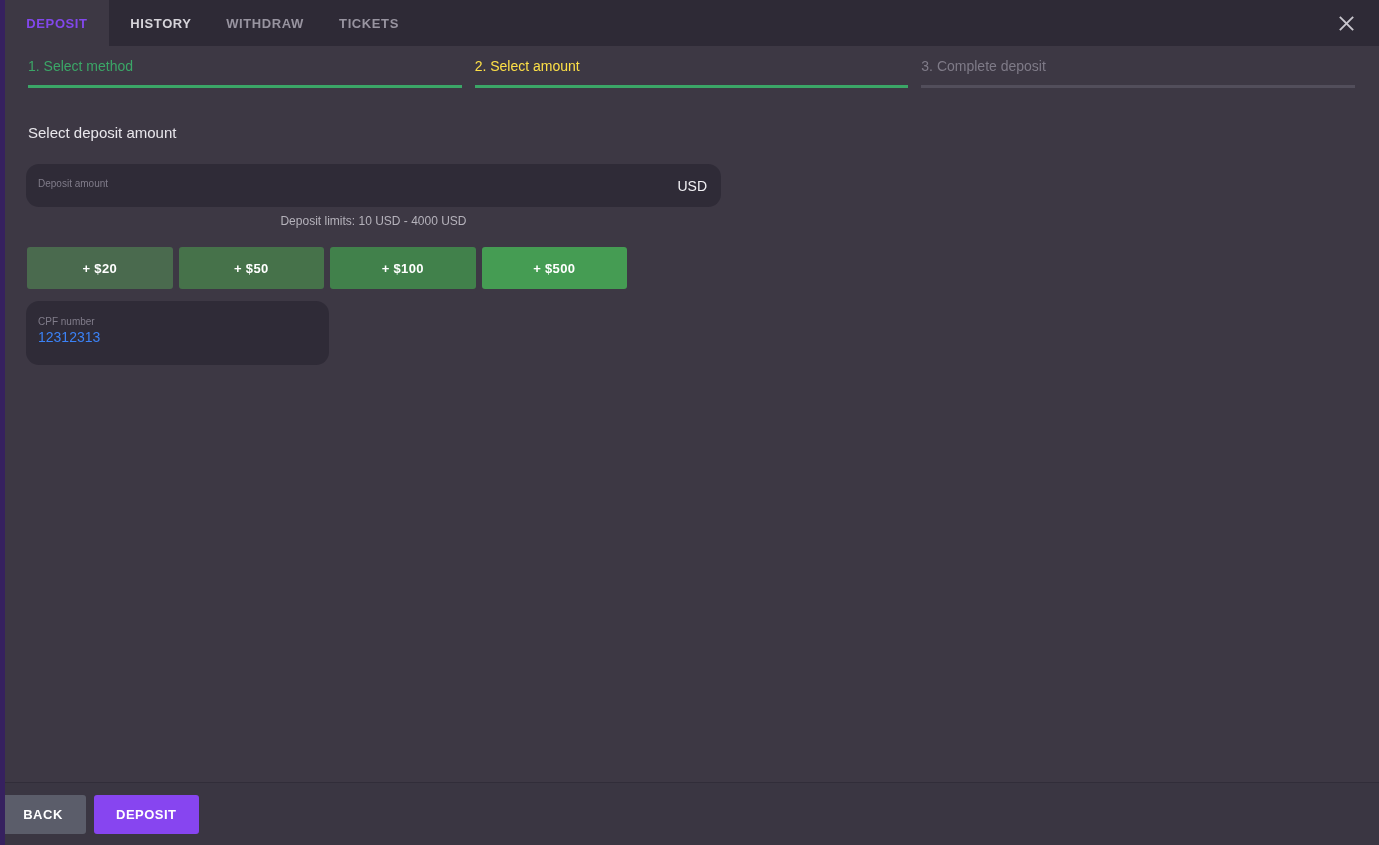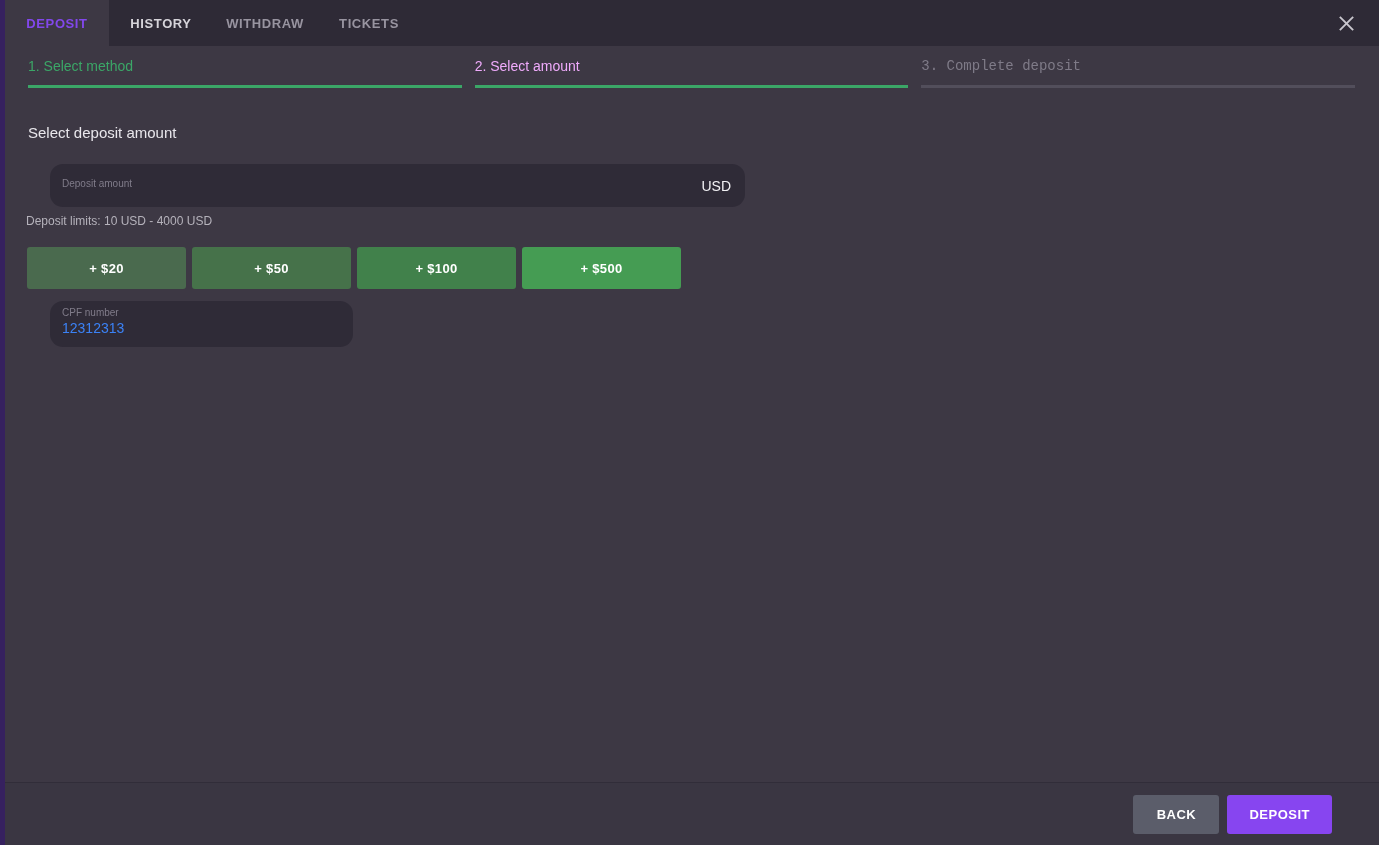--- a/index.html
+++ b/index.html
@@ -38,69 +38,69 @@
   }
   .close-btn svg { width:19px; height:19px; stroke:#c9c7ce; stroke-width:2; }
 
   
   .steps {
     position:absolute; top:58px; left:28px; right:24px;
     display:flex; gap:13px;justify-content:flex-end;
   }
   .step { flex:1; font-size:14px; padding-bottom:11px; border-bottom:3px solid; }
   .step.done   { color:var(--step-green); border-bottom-color:var(--step-green); }
-  .step.active { color:#f0abfc; border-bottom-color:var(--step-green); }
-  .step.pending{ color:#7f7b88; border-bottom-color:#524e5b;font-family:Liberation Mono, monospace; }
+  .step.active { color:#fde047; border-bottom-color:var(--step-green); }
+  .step.pending{ color:#7f7b88; border-bottom-color:#524e5b; }
 
   
   .form-heading {
     position:absolute; top:124px; left:28px;
     font-size:15px; font-weight:400; color:#e9e7ec;
   }
   .field {
     position:absolute; background:var(--field-bg); border-radius:13px;
-    padding:1px 12px 6px 12px; display:flex; flex-direction:column; justify-content:center;margin-left:24px;
+    padding:1px 12px 6px 12px; display:flex; flex-direction:column; justify-content:center;
   }
   .field .fld-label { font-size:10px; color:#807c8a; line-height:13px; }
   .field input {
     background:transparent; border:none; outline:none;
     color:#f2f1f4; font-size:15px; font-family:"Liberation Sans", sans-serif;
     line-height:19px; padding:0; width:100%;
   }
   .amount-field { top:164px; left:26px; width:695px; height:43px; }
   .amount-field .currency {
     position:absolute; right:14px; top:0; height:100%;
     display:flex; align-items:center;
     font-size:14px; color:#f2f1f4;
   }
   .limits {
     position:absolute; top:214px; left:26px; width:695px;
-    text-align:left; font-size:12px; color:#b5b2bb;
+    text-align:center; font-size:12px; color:#b5b2bb;
   }
   .quick-row {
-    position:absolute; top:247px; left:27px; width:654px; height:42px;
+    position:absolute; top:247px; left:27px; width:600px; height:42px;
     display:flex; gap:6px;
   }
   .qa-btn {
     flex:1; border:none; border-radius:3px; cursor:pointer;
     color:#fff; font-size:13px; font-weight:700; letter-spacing:.3px;
     font-family:"Liberation Sans", sans-serif;
   }
   .qa-btn.qa1 { background:var(--qa1); }
   .qa-btn.qa2 { background:var(--qa2); }
   .qa-btn.qa3 { background:var(--qa3); }
   .qa-btn.qa4 { background:var(--qa4); }
-  .cpf-field { top:301px; left:26px; width:303px; height:46px; }
+  .cpf-field { top:301px; left:26px; width:303px; height:64px; }
   .cpf-field input { font-size:14px; color:#3b82f6; }
 
   
   .footer {
     position:absolute; left:0; right:0; bottom:0; height:63px;
     background:var(--footer-bg); border-top:1px solid #312d39;
-    display:flex; align-items:center; justify-content:flex-end;
+    display:flex; align-items:center; 
     gap:8px; padding-right:47px;
   }
   .footer button {
     height:39px; border:none; border-radius:3px; cursor:pointer;
     color:#fff; font-size:13px; font-weight:700; letter-spacing:.5px;
     font-family:"Liberation Sans", sans-serif; padding:0 22px;
   }
   .back-btn { background:var(--back-btn); min-width:86px; }
   .deposit-btn { background:var(--accent-purple); min-width:88px; }
 </style>

